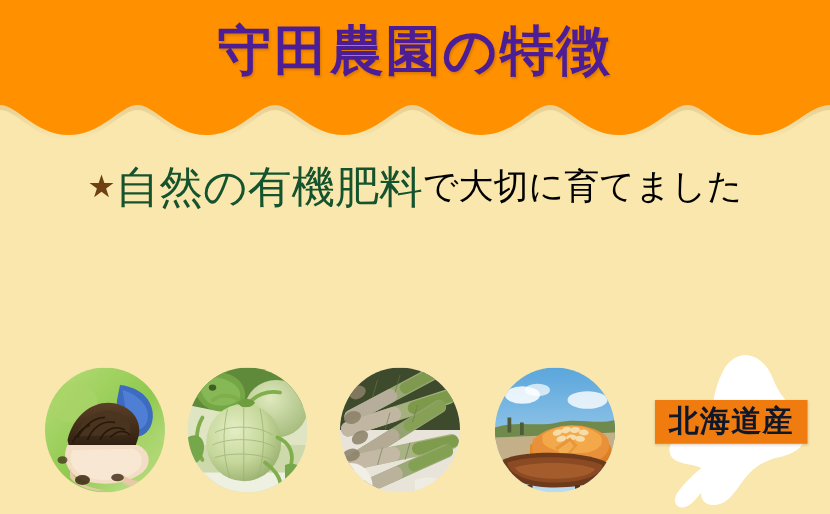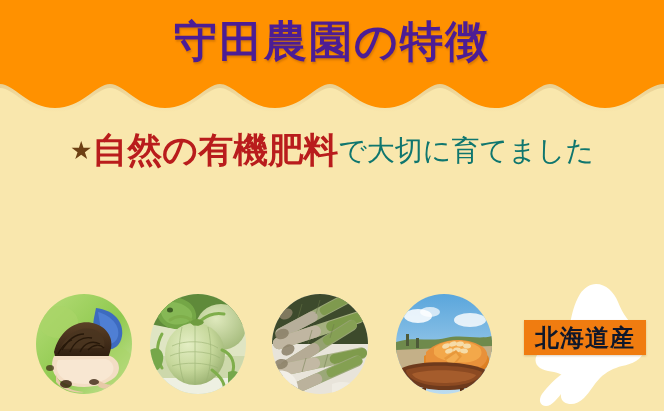--- a/index.html
+++ b/index.html
@@ -84,31 +84,31 @@
     line-height: 46px;
   }
   .star {
     font-size: 25px;
     color: #6e4014;
     vertical-align: middle;
     letter-spacing: 0;
   }
   .big {
     font-size: 35px;
-    font-weight: bold;
+    font-weight: normal;
     letter-spacing: 0px;
     vertical-align: middle;
-    color: #b91c1c;
+    color: #14532d;
   }
   .small {
     font-size: 28px;
     font-weight: normal;
     letter-spacing: 0px;
     vertical-align: middle;
-    color: #0f766e;
+    color: #000000;
   }
 
   
   .photo-row {
     position: absolute;
     left: 0;
     top: 294px;
     width: 664px;
     height: 104px;
     z-index: 3;

